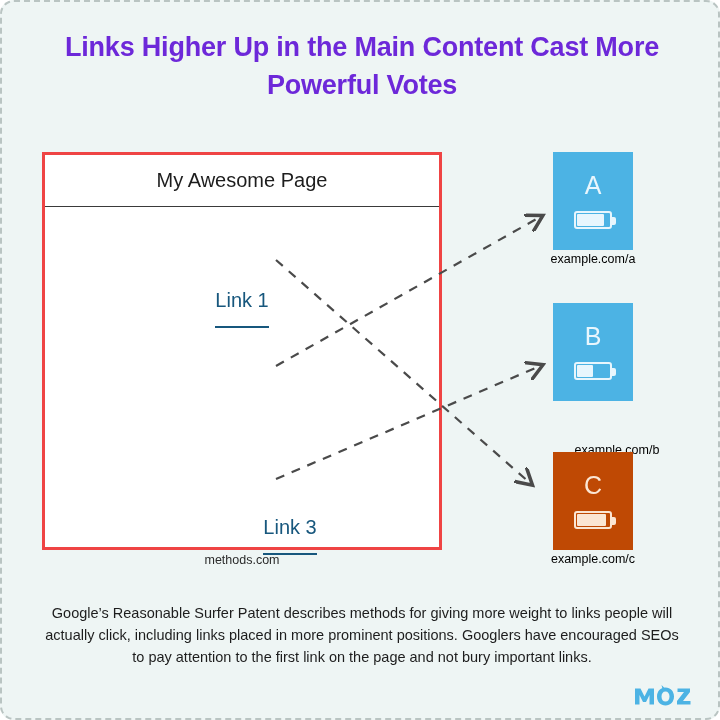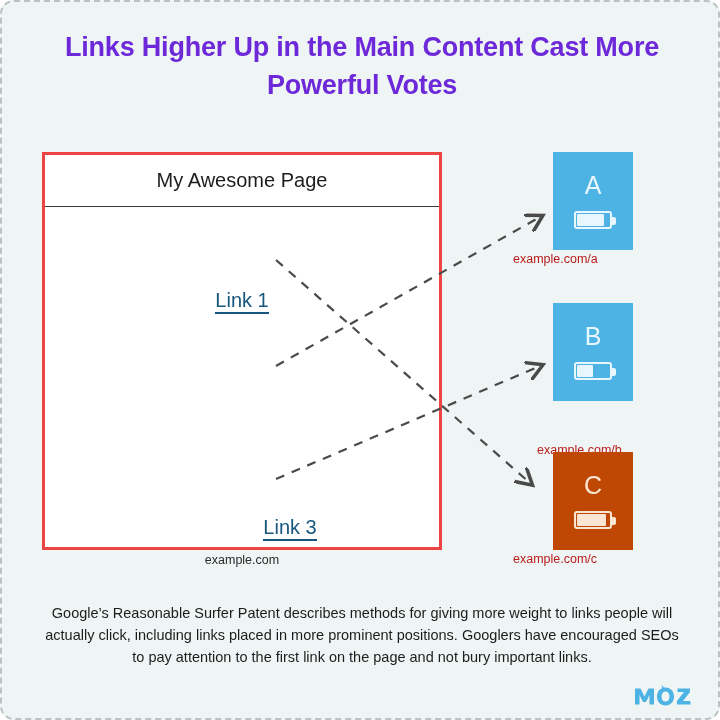--- a/index.html
+++ b/index.html
@@ -64,21 +64,21 @@
   .page-link {
     position: absolute;
     left: 0;
     width: 100%;
     text-align: center;
     font-size: 20px;
     color: #17577d;
   }
   .page-link span {
     border-bottom: 2px solid #17577d;
-    padding-bottom: 1px;
+    padding-bottom: 15px;
   }
   .link-1 { top: 82px; }
   .link-2 { top: 192px; }
   .link-3 { top: 309px; margin-left: 48px; }
 
   .page-caption {
     position: absolute;
     left: 40px;
     top: 551px;
     width: 400px;
@@ -137,23 +137,23 @@
   .card-a .battery, .card-b .battery { border-color: #e8f6fd; }
   .card-a .battery::after, .card-b .battery::after { background: #e8f6fd; }
   .card-a .battery-fill, .card-b .battery-fill { background: #e8f6fd; }
   .card-c .battery { border-color: #fbe6d4; }
   .card-c .battery::after { background: #fbe6d4; }
   .card-c .battery-fill { background: #fbe6d4; }
 
   .card-caption {
     position: absolute;
     width: 160px;
-    text-align: left;
+    text-align: center;
     font-size: 12.5px;
-    color: #b91c1c;
+    color: #000000;
   }
   .cap-a { left: 511px; top: 250px; }
   .cap-b { left: 535px; top: 401px; margin-top: 40px; }
   .cap-c { left: 511px; top: 550px; }
 
   
   .arrows {
     position: absolute;
     left: 0;
     top: 0;
@@ -196,21 +196,21 @@
     </div>
     <div class="page-body">
       <div class="page-link link-1">
         <span>Link 1</span>
       </div>
       <div class="page-link link-3">
         <span>Link 3</span>
       </div>
     </div>
   </div>
-  <div class="page-caption">example.com</div>
+  <div class="page-caption">methods.com</div>
 
   <div class="card card-a">
     <div class="card-letter">A</div>
     <div class="battery">
       <div class="battery-fill" id="fill-a" style="width: calc(85% - 1.7px);"></div>
     </div>
   </div>
   <div class="card-caption cap-a">example.com/a</div>
 
   <div class="card card-b">

